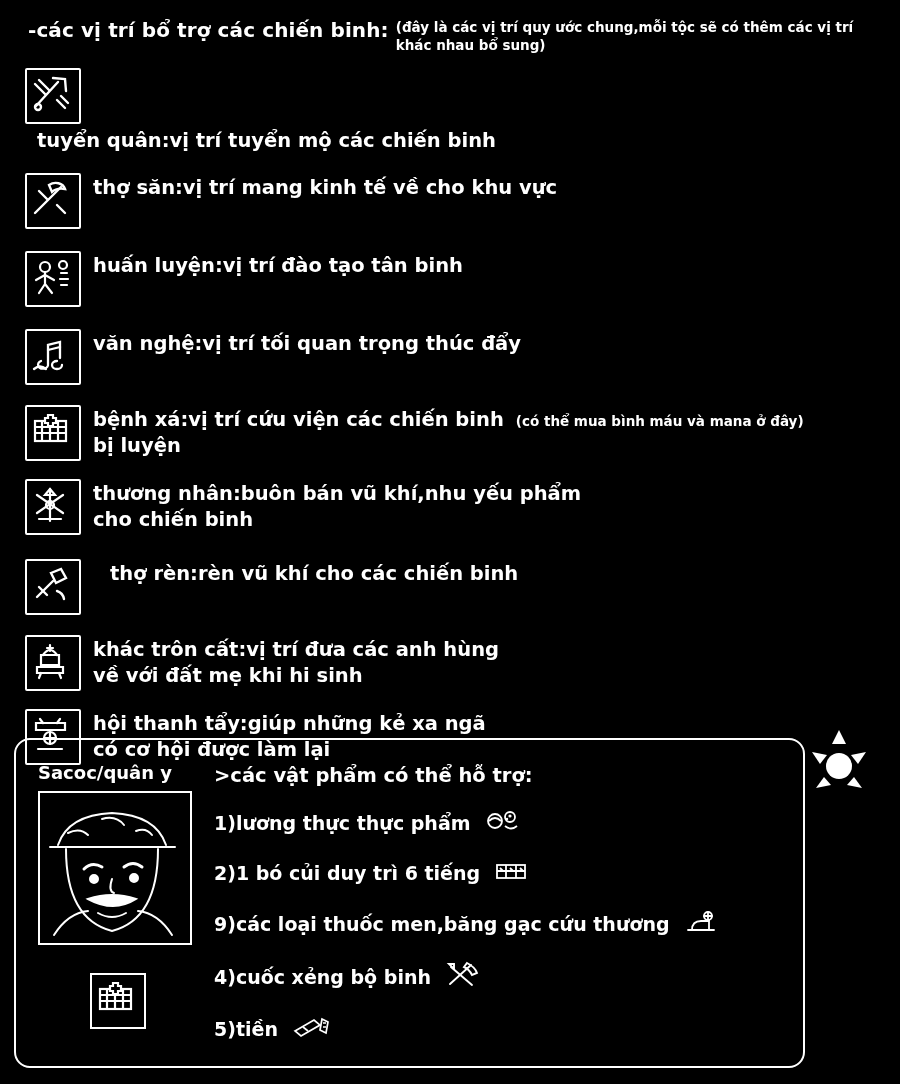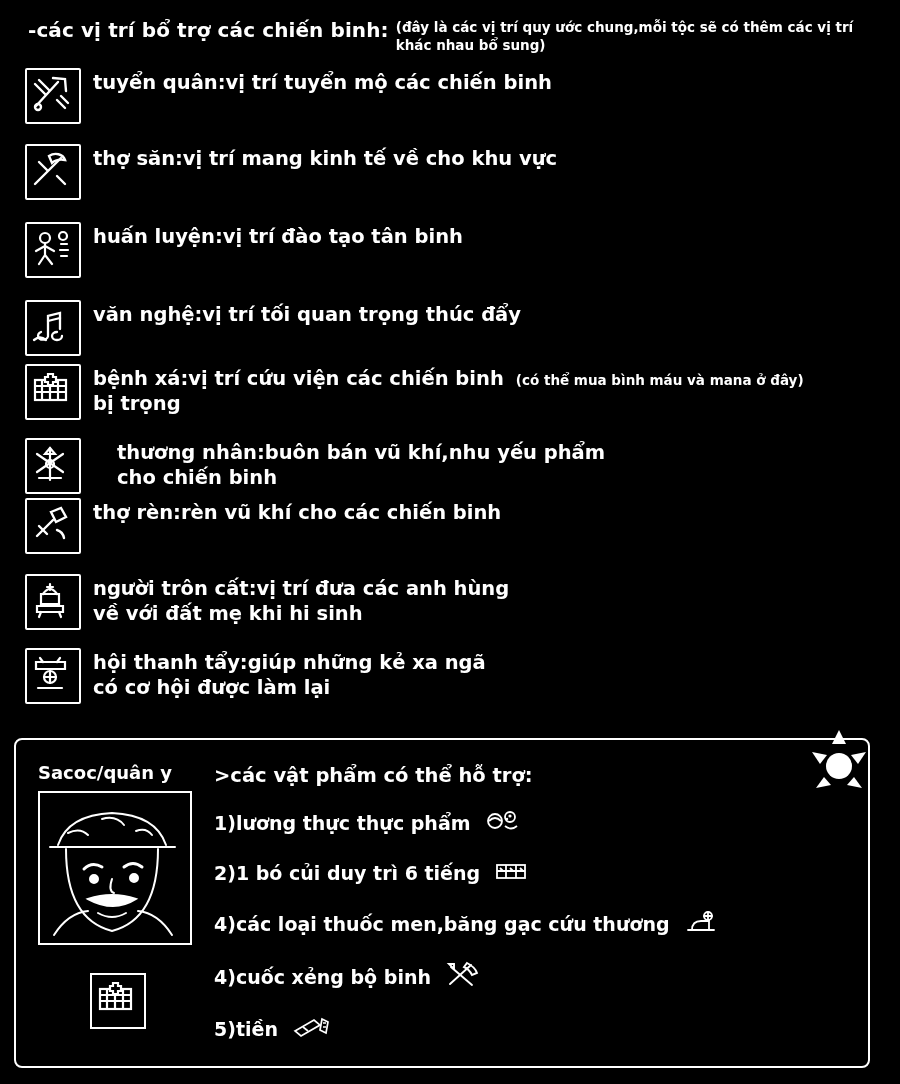--- a/index.html
+++ b/index.html
@@ -78,24 +78,24 @@
     margin-left: 12px;
     white-space: nowrap;
   }
   .role-row-inline { display: flex; align-items: baseline; }
 
   
   .panel {
     position: absolute;
     left: 14px;
     top: 738px;
-    width: 856px;
+    width: 791px;
     height: 330px;
     border: 2.5px solid #ffffff;
-    border-radius: 8px;
+    border-radius: 16px;
     box-sizing: border-box;
   }
   .panel-left {
     position: absolute;
     left: 22px;
     top: 22px;
     width: 160px;
   }
   .panel-left-title {
     font-size: 18px;
@@ -155,21 +155,21 @@
 </head>
 <body>
 
 <div class="header">
   <span class="header-title">-các vị trí bổ trợ các chiến binh:</span>
   <span class="header-note">(đây là các vị trí quy ước chung,mỗi tộc sẽ có thêm các vị trí khác nhau bổ sung)</span>
 </div>
 
 <div class="roles">
 
-  <div class="role" style="margin-bottom:18px;">
+  <div class="role" style="margin-bottom:18px;flex-direction:column;">
     <div class="role-icon">
       <svg width="47" height="47" viewBox="0 0 47 47">
         <g stroke="#fff" stroke-width="2.4" fill="none" stroke-linecap="round">
           <path d="M9 36 L31 12"></path>
             <path d="M26 8 L38 9 L39 21"></path>
           <path d="M12 10 L22 20"></path>
             <path d="M8 14 L18 24"></path>
           <path d="M30 30 L38 38"></path>
             <path d="M34 26 L41 33"></path>
           <circle cx="11" cy="37" r="3"></circle>
@@ -206,21 +206,21 @@
           <circle cx="36" cy="12" r="4"></circle>
           <path d="M34 20 h6 M33 26 h8 M34 32 h6"></path>
         </g>
       </svg>
     </div>
     <div class="role-text">
       <span>huấn luyện:vị trí đào tạo tân binh</span>
     </div>
   </div>
 
-  <div class="role" style="margin-bottom:6px;">
+  <div class="role" style="margin-bottom:18px;">
     <div class="role-icon">
       <svg width="47" height="47" viewBox="0 0 47 47">
         <g stroke="#fff" stroke-width="2.3" fill="none" stroke-linecap="round">
           <path d="M14 30 a5 4 0 1 0 7 3 V14 l12 -3 v16"></path>
           <path d="M30 30 a5 4 0 1 0 5 4"></path>
           <path d="M21 19 l12 -3"></path>
           <path d="M7 38 q6 -5 12 0"></path>
         </g>
       </svg>
     </div>
@@ -237,43 +237,43 @@
           <path d="M8 20 h31 M8 26 h31 M15 14 v20 M23 14 v20 M31 14 v20"></path>
           <path d="M21 8 h5 v3 h3 v5 h-3 v3 h-5 v-3 h-3 v-5 h3 z" fill="#000"></path>
         </g>
       </svg>
     </div>
     <div class="role-text" style="flex:1;">
       <div class="role-row-inline">
         <span>bệnh xá:vị trí cứu viện các chiến binh</span>
         <span class="role-aside">(có thể mua bình máu và mana ở đây)</span>
       </div>
-      <span class="l2">bị trọng</span>
-    </div>
-  </div>
-
-  <div class="role" style="margin-bottom:2px;gap:24px;">
+      <span class="l2">bị luyện</span>
+    </div>
+  </div>
+
+  <div class="role" style="margin-bottom:22px;">
     <div class="role-icon">
       <svg width="47" height="47" viewBox="0 0 47 47">
         <g stroke="#fff" stroke-width="2.2" fill="none" stroke-linecap="round">
           <path d="M23 8 L23 40"></path>
           <path d="M10 14 L36 32 M36 14 L10 32"></path>
           <path d="M23 8 l-5 6 h10 z"></path>
           <circle cx="23" cy="24" r="4"></circle>
           <path d="M12 38 h22"></path>
         </g>
       </svg>
     </div>
     <div class="role-text">
       <span>thương nhân:buôn bán vũ khí,nhu yếu phẩm</span>
       <span class="l2">cho chiến binh</span>
     </div>
   </div>
 
-  <div class="role" style="margin-bottom:18px;">
+  <div class="role" style="margin-bottom:18px;gap:17px;">
     <div class="role-icon">
       <svg width="47" height="47" viewBox="0 0 47 47">
         <g stroke="#fff" stroke-width="2.4" fill="none" stroke-linecap="round">
           <path d="M10 36 L26 20"></path>
           <path d="M24 12 l10 -4 l5 9 l-10 5 z"></path>
           <path d="M12 26 l8 8"></path>
           <path d="M30 30 q6 2 7 8"></path>
         </g>
       </svg>
     </div>
@@ -288,21 +288,21 @@
         <g stroke="#fff" stroke-width="2.2" fill="none" stroke-linecap="round">
           <path d="M16 18 q7 -10 14 0"></path>
           <path d="M14 18 h18 v10 h-18 z"></path>
           <path d="M10 30 h26 v6 h-26 z"></path>
           <path d="M14 36 l-2 5 M32 36 l2 5"></path>
           <path d="M23 8 v6 M20 11 h6"></path>
         </g>
       </svg>
     </div>
     <div class="role-text">
-      <span>người trôn cất:vị trí đưa các anh hùng</span>
+      <span>khác trôn cất:vị trí đưa các anh hùng</span>
       <span class="l2">về với đất mẹ khi hi sinh</span>
     </div>
   </div>
 
   <div class="role">
     <div class="role-icon">
       <svg width="47" height="47" viewBox="0 0 47 47">
         <g stroke="#fff" stroke-width="2.2" fill="none" stroke-linecap="round">
           <path d="M9 12 h29 v7 h-29 z"></path>
           <circle cx="23" cy="27" r="6"></circle>
@@ -401,21 +401,21 @@
           <g stroke="#fff" stroke-width="1.8" fill="none">
             <rect x="3" y="6" width="28" height="13"></rect>
             <path d="M3 12 h28 M12 6 v13 M22 6 v13"></path>
             <path d="M6 9 l3 3 M16 9 l3 3 M26 9 l3 3"></path>
           </g>
         </svg>
       </span>
     </div>
 
     <div class="panel-item">
-      <span>4)các loại thuốc men,băng gạc cứu thương</span>
+      <span>9)các loại thuốc men,băng gạc cứu thương</span>
       <span class="mini">
         <svg width="34" height="26" viewBox="0 0 34 26">
           <g stroke="#fff" stroke-width="1.8" fill="none" stroke-linecap="round">
             <path d="M4 21 h26"></path>
             <path d="M8 21 q0 -9 9 -9 h8 v9"></path>
             <circle cx="24" cy="7" r="4"></circle>
             <path d="M24 3 v8 M20 7 h8"></path>
           </g>
         </svg>
       </span>

